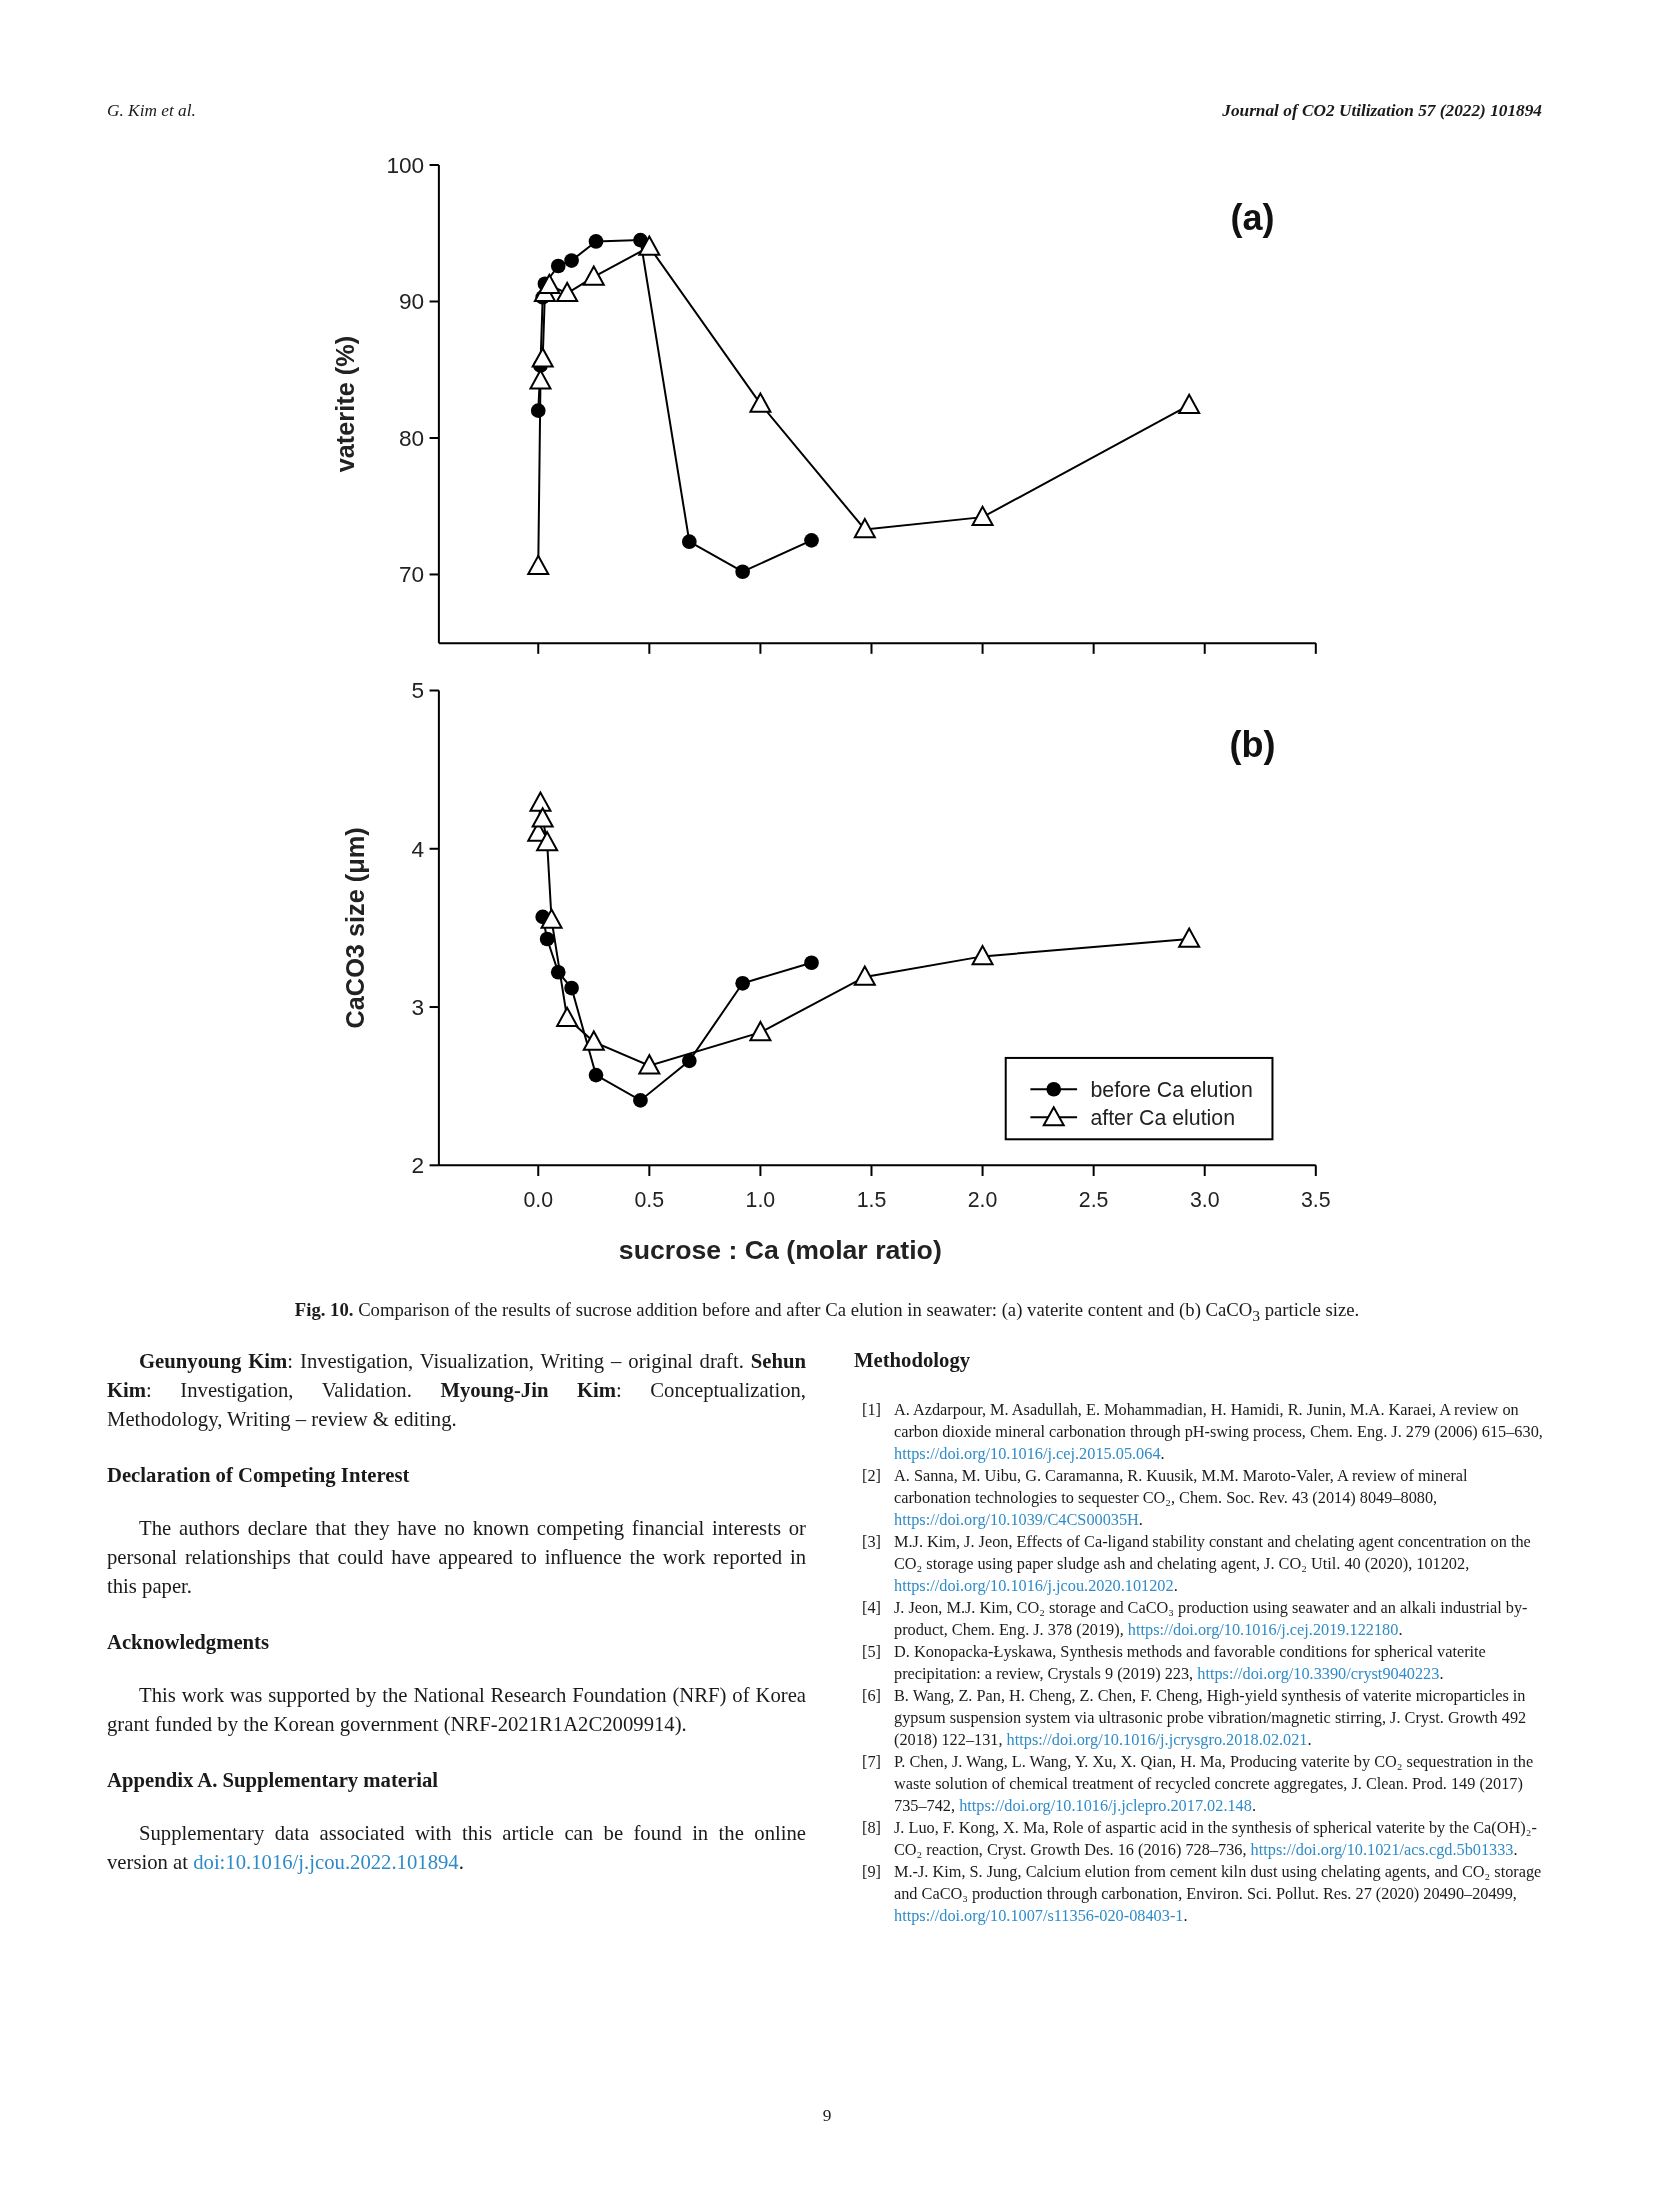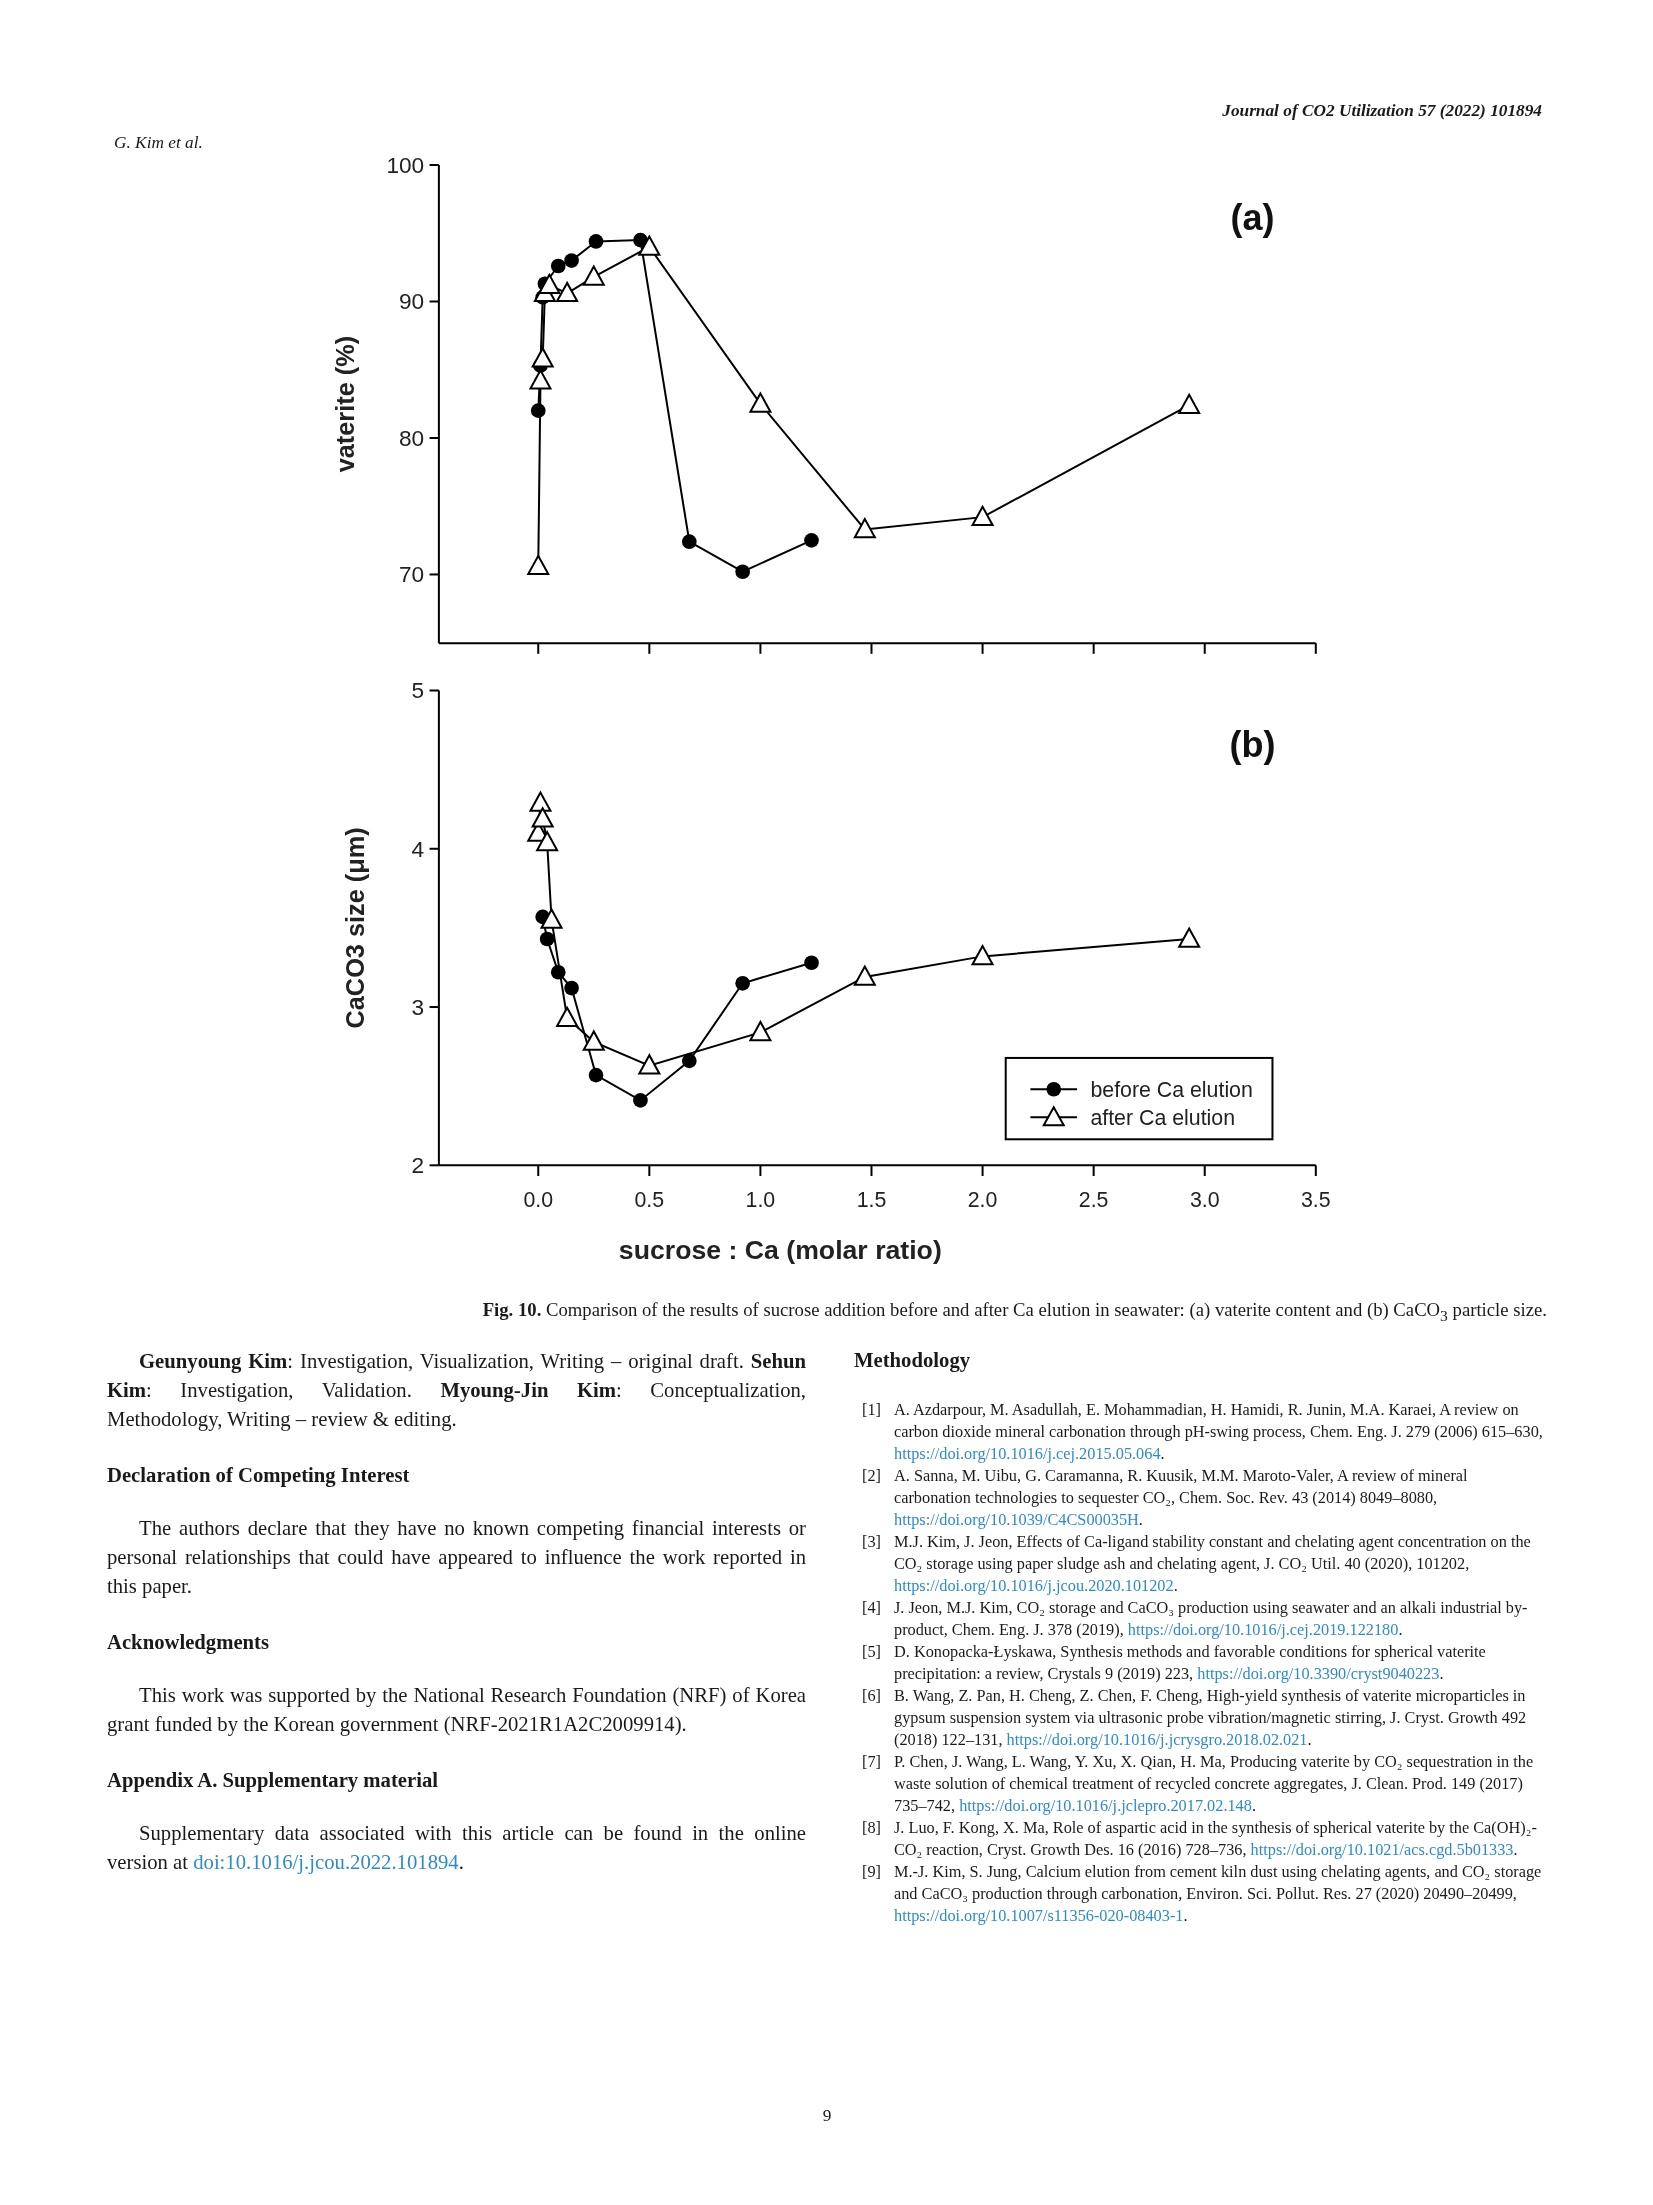--- a/index.html
+++ b/index.html
@@ -1,21 +1,21 @@
 <!DOCTYPE html>
 <html style="font-size:10.7px"><head>
 <meta charset="utf-8">
 <style>
   html, body { margin:0; padding:0; background:#fff; }
   body { width:1654px; height:2205px; position:relative; font-family:"Liberation Serif","DejaVu Serif",serif; color:#1a1a1a; overflow:hidden; }
   .running { position:absolute; top:101px; font-style:italic; font-size:17.3px; }
-  #rh-left { left:114px;margin-top:32px; }
+  #rh-left { left:107px; }
   #rh-right { right:112px;font-weight:bold; }
   #figure { position:absolute; left:0; top:133px; width:1654px; height:1147px; }
-  #caption { position:absolute; left:107px; width:1440px; top:1299px; text-align:right; font-size:18.7px; }
+  #caption { position:absolute; left:107px; width:1440px; top:1299px; text-align:center; font-size:18.7px; }
   #caption b { font-weight:bold; }
   .col { position:absolute; top:1347px; }
   #left-col { left:107px; width:699px; }
   #right-col { left:854px; width:694px; }
   h3 { font-size:20.7px; font-weight:bold; margin:0 0 25px 0; line-height:27px; }
   .para { font-size:20.7px; line-height:29px; text-align:justify; text-indent:32px; margin:0 0 28px 0; }
   .para b { font-weight:bold; }
   a.link { color:#2e8bc9; text-decoration:none; }
   ol.refs { list-style:none; margin:0; padding:0; }
   .ref { position:relative; padding-left:40px; font-size:16.3px; line-height:22px; margin-bottom:0px; text-align:left; }

